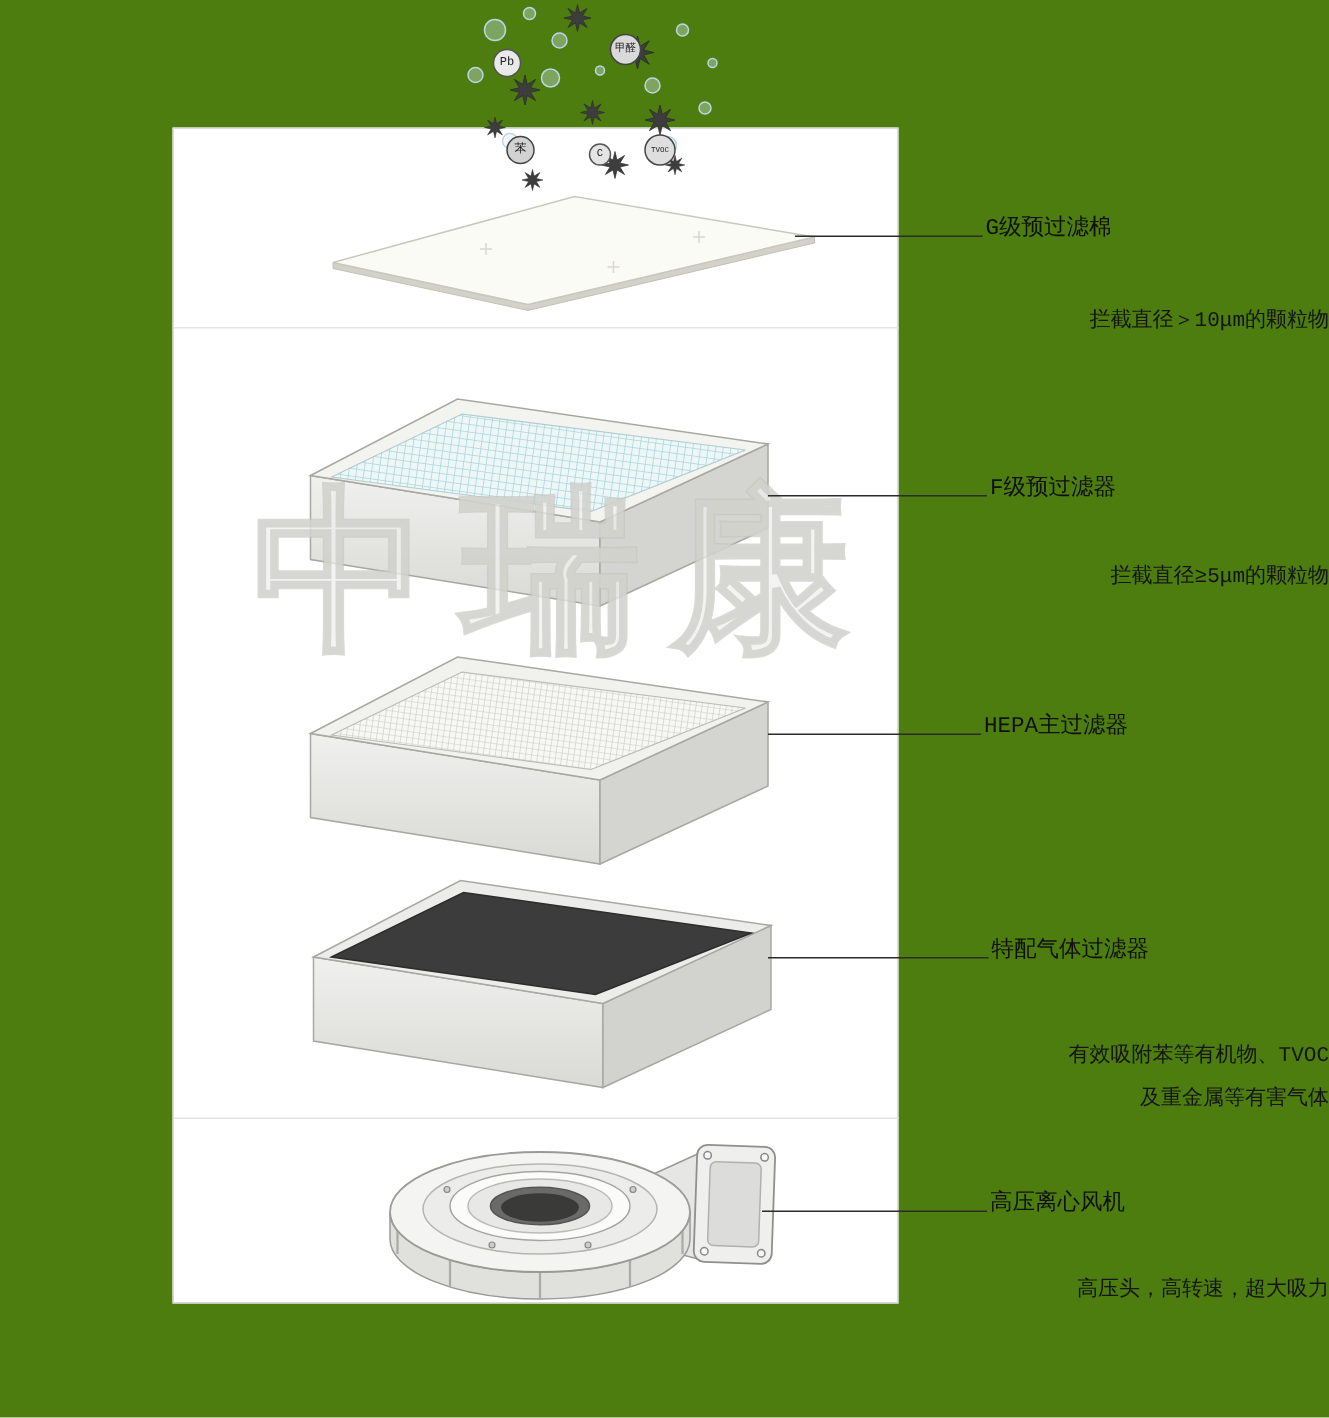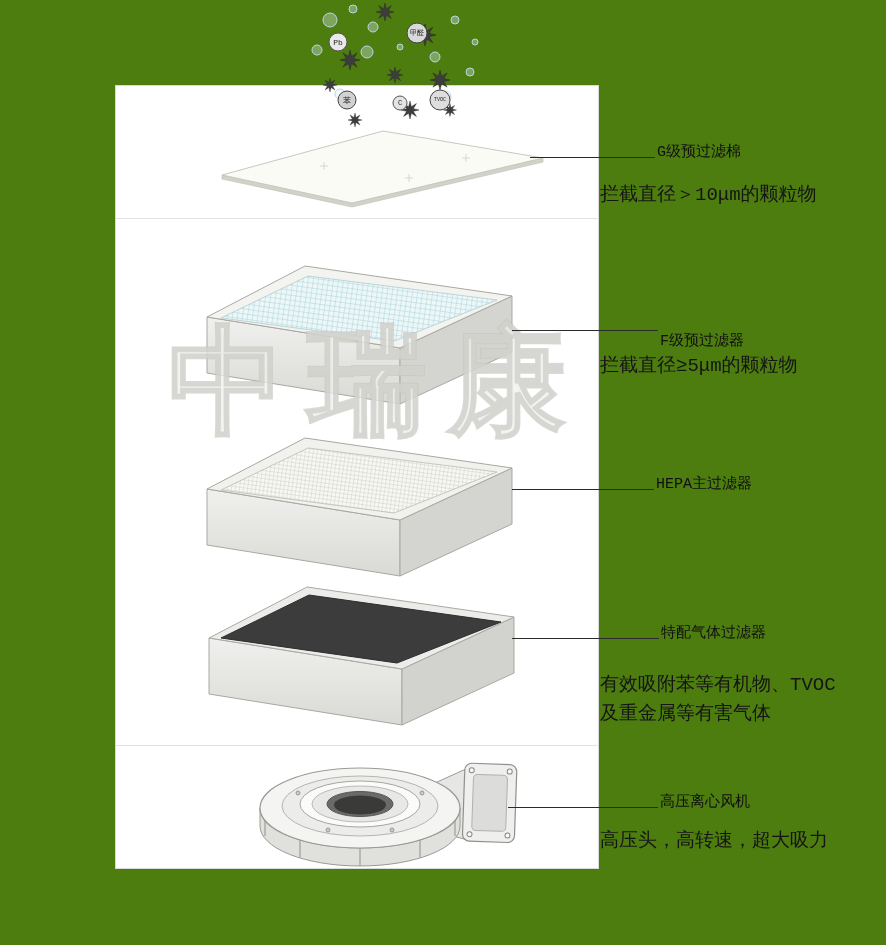--- a/index.html
+++ b/index.html
@@ -16,21 +16,21 @@
   .watermark{
     position:absolute;left:168px;top:326px;width:430px;text-align:left;
     font-size:118px;line-height:1.1;letter-spacing:22px;font-weight:700;
     color:rgba(255,255,255,0.55);
     -webkit-text-stroke:2px rgba(198,198,192,0.65);
     text-shadow:0 0 1px rgba(190,190,185,0.4);
     z-index:6;pointer-events:none;white-space:nowrap;
   }
   .leader{position:absolute;height:1px;background:#2b2b2b;z-index:7;}
   .t{position:absolute;font-size:15px;color:#101010;z-index:7;white-space:nowrap;}
-  .d{position:absolute;left:600px;width:286px;text-align:left;font-size:19px;color:#151515;z-index:7;white-space:nowrap;}
+  .d{position:absolute;left:600px;width:286px;text-align:right;font-size:14px;color:#151515;z-index:7;white-space:nowrap;margin-top:23px;}
 </style>
 </head>
 <body>
 
 <div id="stage">
 
   <svg width="0" height="0" style="position:absolute" aria-hidden="true">
     <defs>
       <pattern id="meshCyan" width="5" height="5" patternUnits="userSpaceOnUse" patternTransform="rotate(8)">
         <rect width="5" height="5" fill="#eef7f8"></rect>
@@ -180,21 +180,21 @@
     </g>
   </svg>
 
   <div class="watermark">中瑞康</div>
 
   <div class="leader" style="top:157px;left:530px;width:125px"></div>
   <div class="t" style="top:142px;left:657px">G级预过滤棉</div>
   <div class="d" style="top:181px">拦截直径＞10μm的颗粒物</div>
 
   <div class="leader" style="top:330px;left:512px;width:146px"></div>
-  <div class="t" style="top:331px;left:660px">F级预过滤器</div>
+  <div class="t" style="top:315px;left:660px">F级预过滤器</div>
   <div class="d" style="top:352px">拦截直径≥5μm的颗粒物</div>
 
   <div class="leader" style="top:489px;left:512px;width:142px"></div>
   <div class="t" style="top:474px;left:656px">HEPA主过滤器</div>
 
   <div class="leader" style="top:638px;left:512px;width:147px"></div>
   <div class="t" style="top:623px;left:661px">特配气体过滤器</div>
   <div class="d" style="top:671px">有效吸附苯等有机物、TVOC</div>
   <div class="d" style="top:700px">及重金属等有害气体</div>
 

